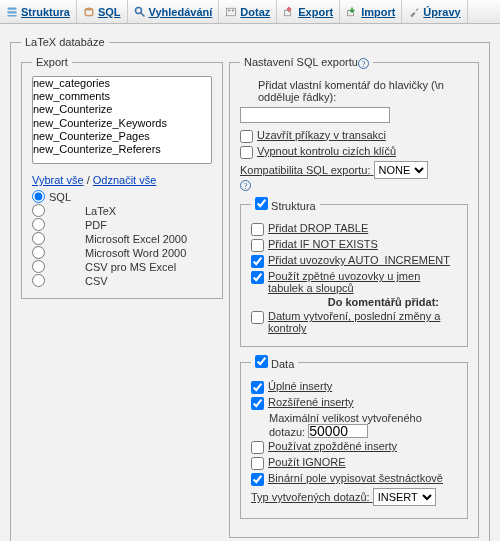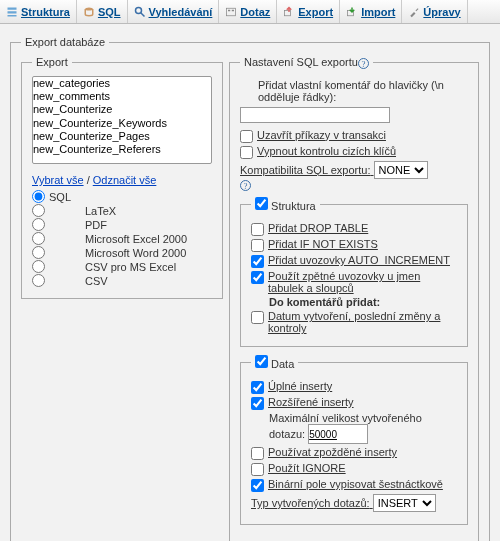--- a/index.html
+++ b/index.html
@@ -70,32 +70,32 @@
   .checked-label { color: #333; }
   input[type="text"].short {
     width: 150px;
     height: 16px;
     border: 1px solid #999;
     font-size: 11px;
     margin: 2px 0 4px 0;
   }
   input[type="text"].tiny {
     width: 60px;
-    height: 20px;
+    height: 14px;
     border: 1px solid #999;
-    font-size: 10px;
+    font-size: 14px;
     text-decoration: underline;
   }
   select.inline {
     font-size: 11px;
     height: 18px;
     border: 1px solid #999;
     background: #fff;
   }
-  .bold { font-weight: bold; }
+  .bold { font-weight: bold; text-align: right; }
   .help {
     display: inline-block;
     width: 11px; height: 11px;
     border: 1px solid #3b6fa8;
     border-radius: 6px;
     color: #3b6fa8;
     font-size: 9px;
     line-height: 10px;
     text-align: center;
     font-family: Georgia, serif;
@@ -159,21 +159,21 @@
   <div class="tab">
     <svg viewBox="0 0 16 16">
         <path d="M3 13l5-5 2 2-5 5zM10 6l3-3 1 1-3 3z" fill="#888"></path>
       </svg>
     <span>Úpravy</span>
   </div>
 </div>
 
 <div class="main">
   <fieldset>
-    <legend>Export databáze</legend>
+    <legend>LaTeX databáze</legend>
     <div class="cols">
 
       <div class="left">
         <fieldset>
           <legend>Export</legend>
           <select multiple="" class="multi">
             <option>new_categories</option>
             <option>new_comments</option>
             <option>new_Counterize</option>
             <option>new_Counterize_Keywords</option>

